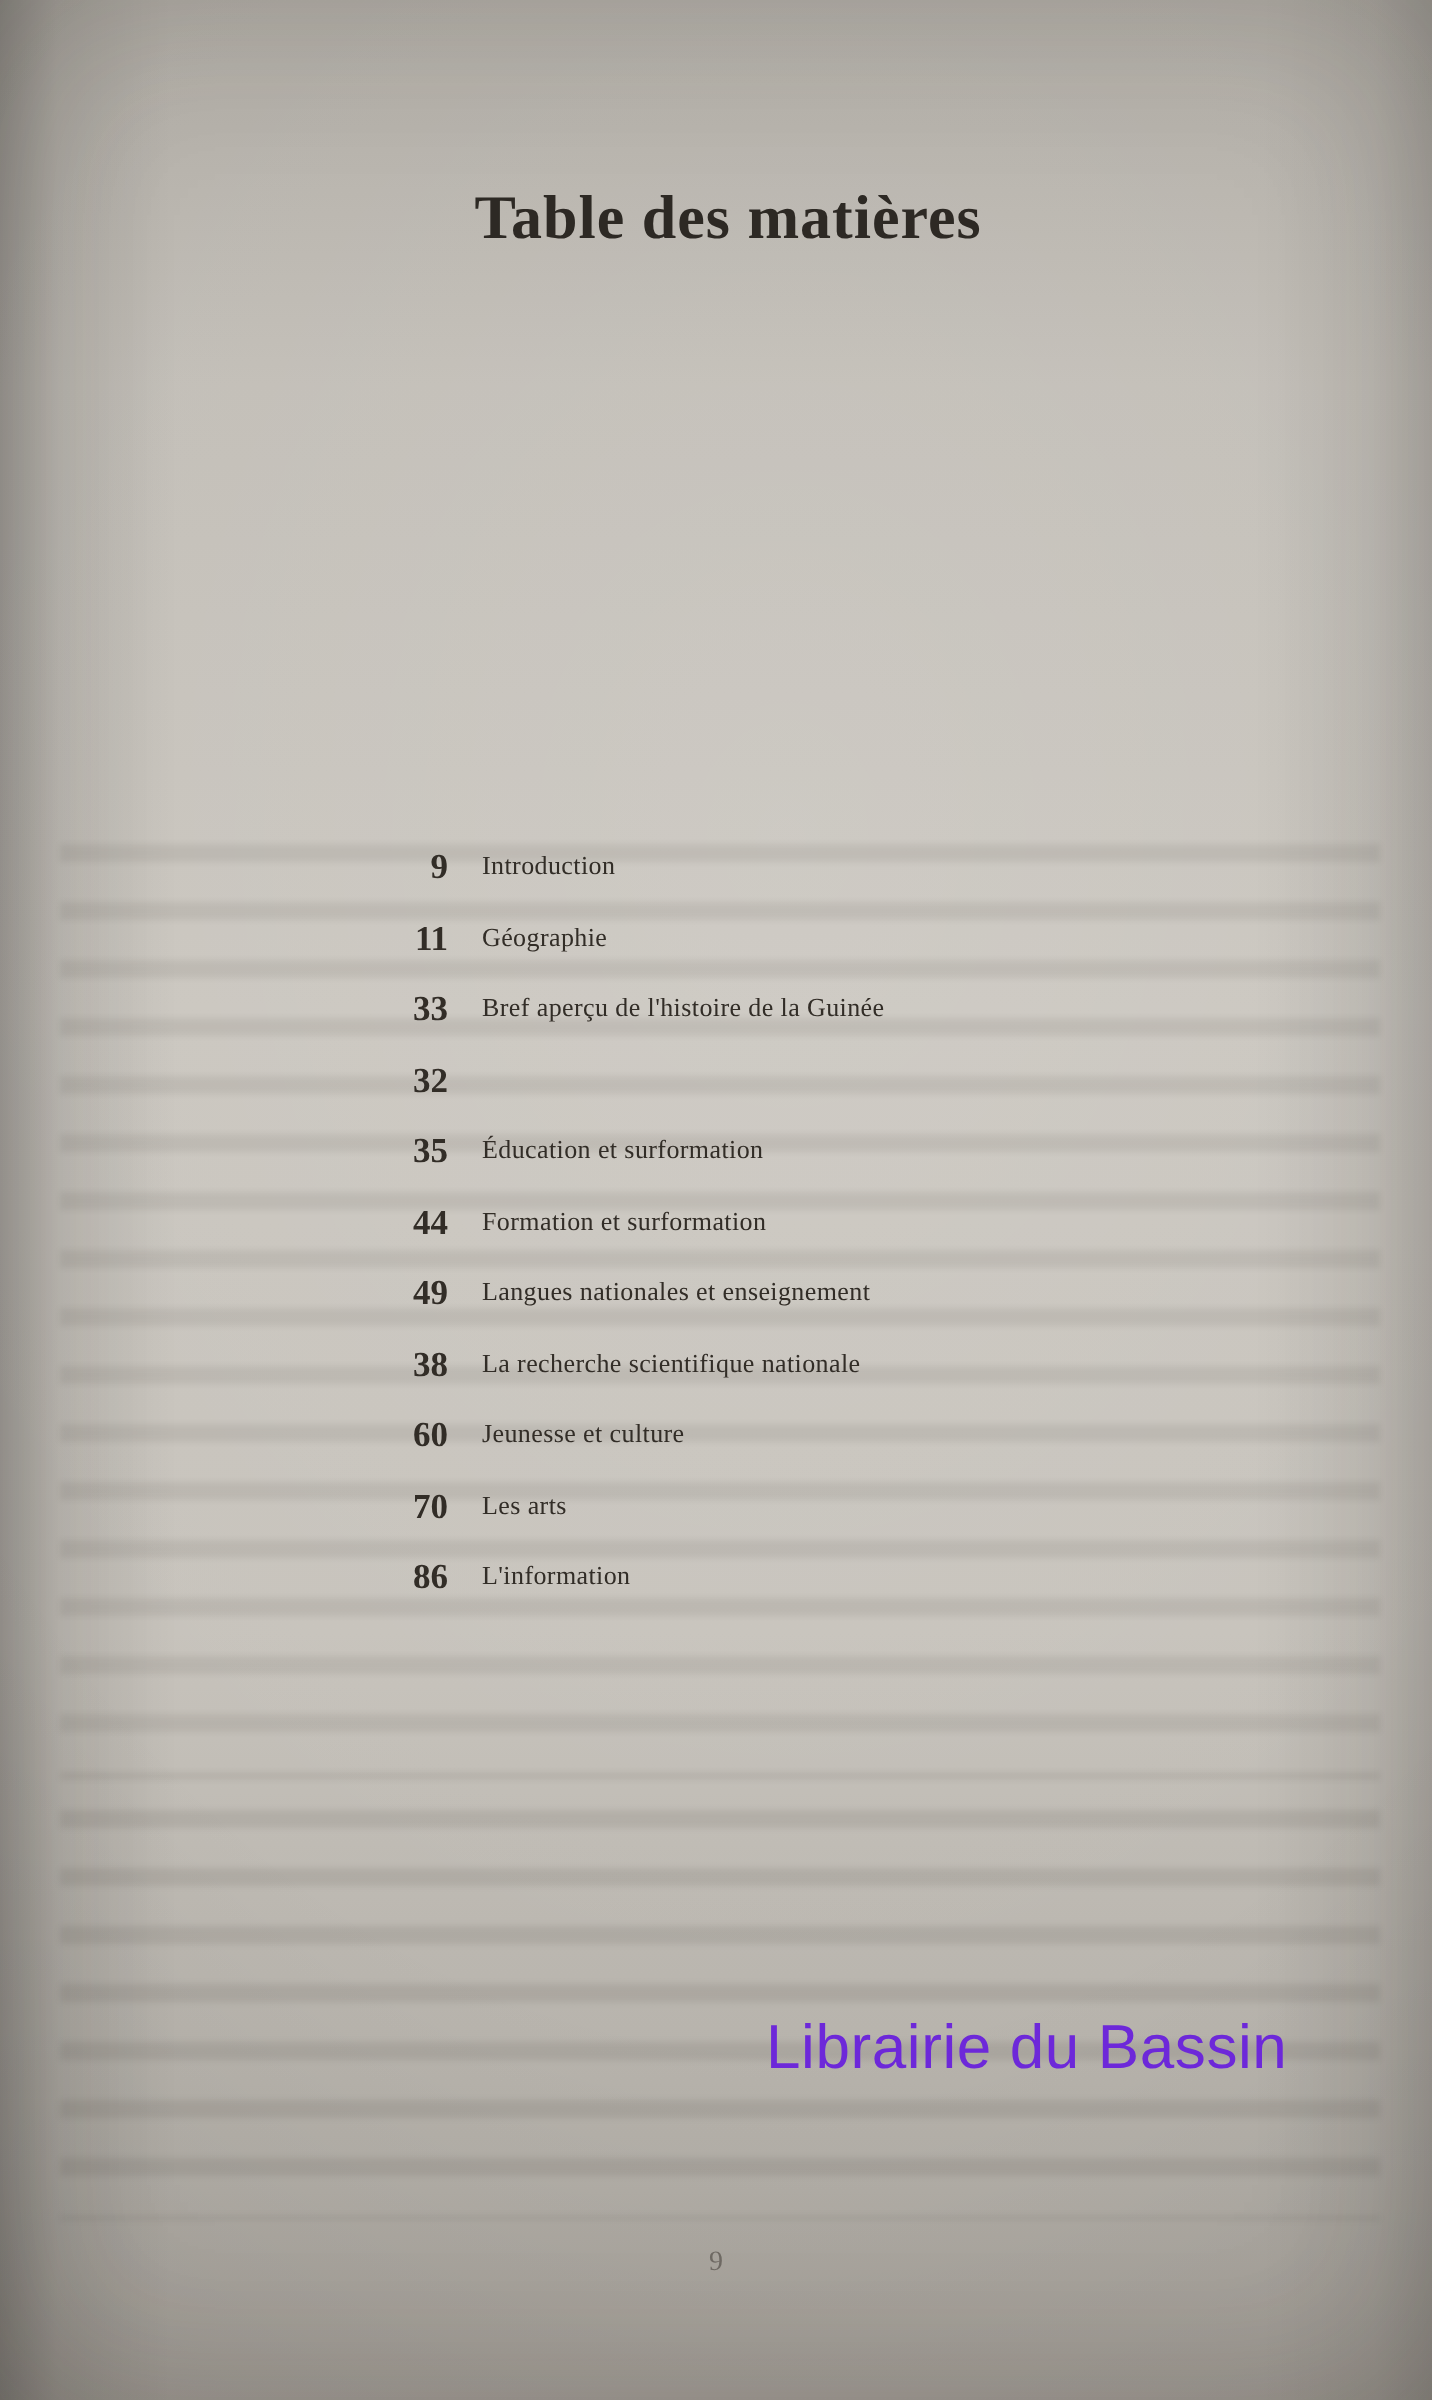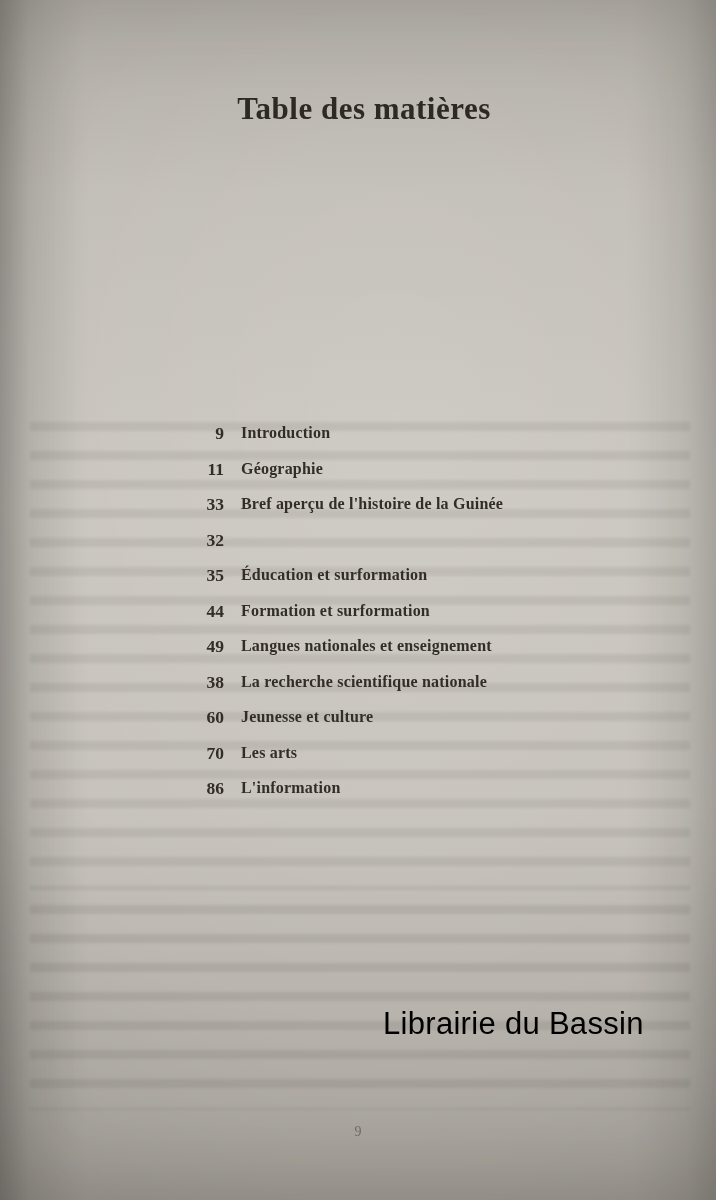--- a/index.html
+++ b/index.html
@@ -74,36 +74,36 @@
     flex: none;
     width: 52px;
     text-align: right;
     padding-right: 17px;
     font-weight: bold;
     font-size: 17.5px;
     line-height: 26px;
     color: #322d27;
   }
   .toc-label {
-    font-weight: bold;
-    font-size: 16px;
+    font-weight: normal;
+    font-size: 13px;
     line-height: 26px;
     letter-spacing: 0.2px;
     color: #322d27;
     white-space: pre-line;
   }
 
   .watermark {
     position: absolute;
     left: 383px;
     top: 1006px;
     font-family: "Liberation Sans", sans-serif;
     font-size: 31px;
     letter-spacing: 0.3px;
-    color: #000000;
+    color: #6d28d9;
   }
 
   .folio {
     position: absolute;
     top: 1124px;
     left: 0;
     width: 716px;
     text-align: center;
     font-size: 14px;
     color: rgba(64,58,52,0.55);

